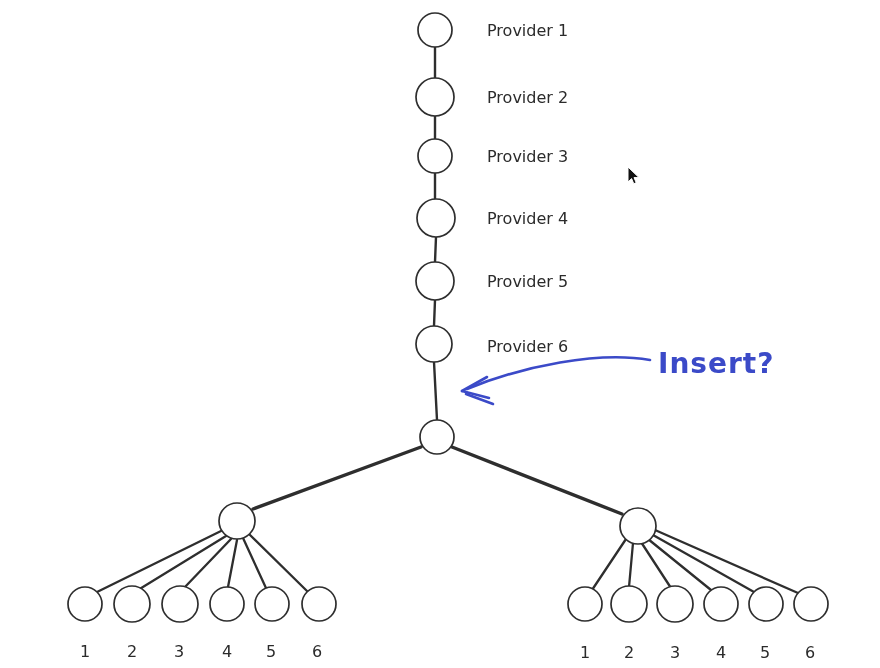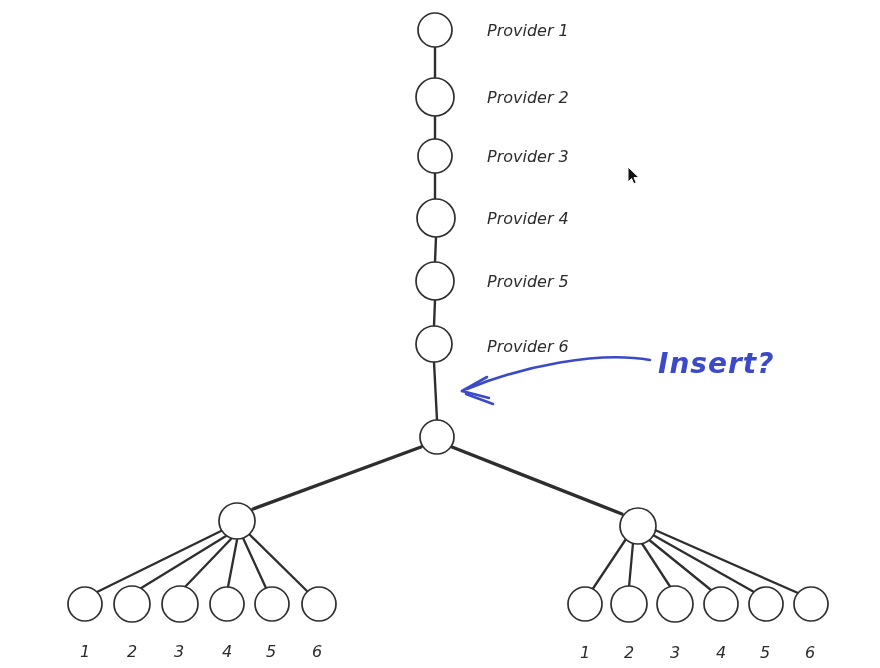--- a/index.html
+++ b/index.html
@@ -1,21 +1,20 @@
 <!DOCTYPE html>
 <html style="--ink: #2e2e2e; --accent: #3b4ac8; --bg: #ffffff;"><head>
 <meta charset="utf-8">
 <style>
   :root { --ink:#2e2e2e; --accent:#3b4ac8; --bg:#ffffff; }
   html,body { margin:0; padding:0; background:#e9e9e9; }
   .canvas {
     width:880px; height:668px; background:var(--bg);
     position:relative; overflow:hidden; margin:0 auto;
     font-family:"DejaVu Sans", sans-serif;
-    font-style:italic;
   }
   svg { display:block; }
   .node  { fill:#fff; stroke:var(--ink); stroke-width:1.7; }
   .edge  { stroke:var(--ink); stroke-width:2.4; fill:none; stroke-linecap:round; }
   .edge-thick { stroke-width:3.4; }
   .fan   { stroke-width:2.3; }
   .label { font-family:"DejaVu Sans", sans-serif; font-size:16px; fill:#2b2b2b; }
   .leaf-num { font-family:"DejaVu Sans", sans-serif; font-size:16px; fill:#2b2b2b; text-anchor:middle; }
   .insert-label { font-family:"DejaVu Sans", sans-serif; font-size:28px; font-weight:600; letter-spacing:1px; fill:var(--accent); }
   .arrow { stroke:var(--accent); stroke-width:2.6; fill:none; stroke-linecap:round; }

